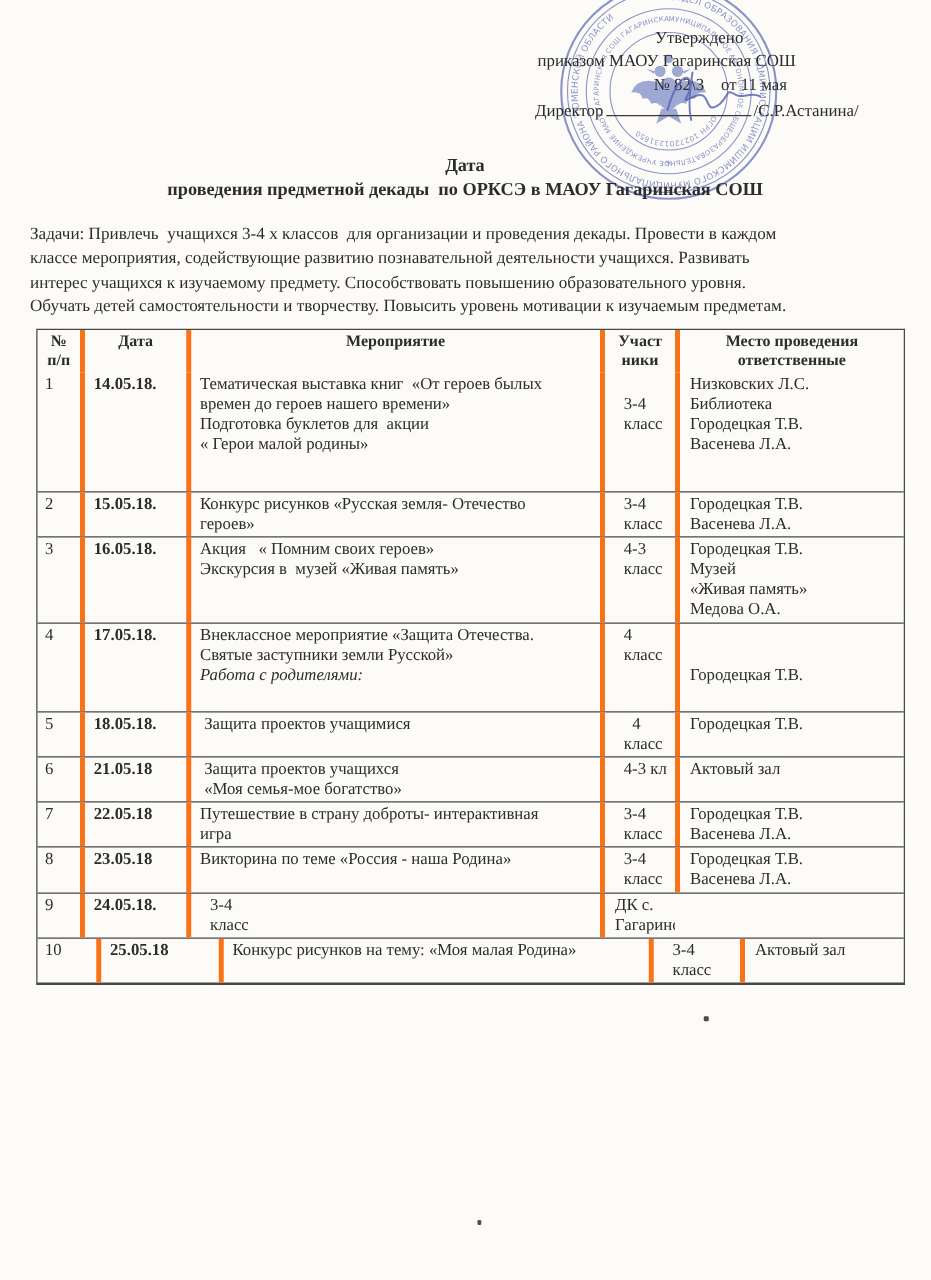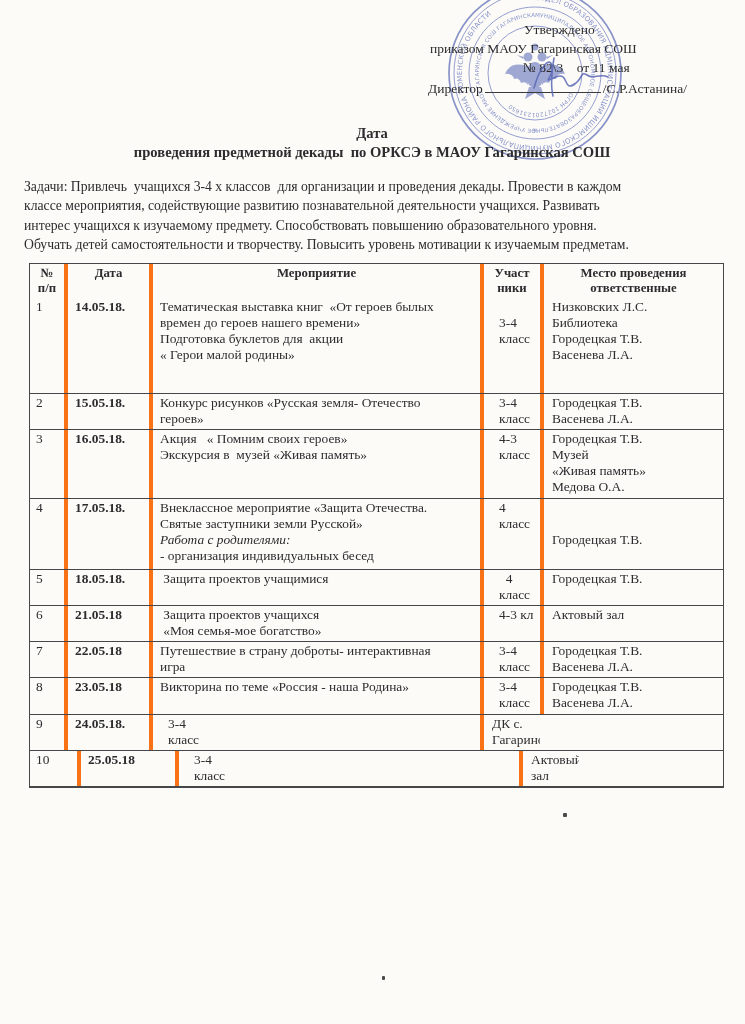--- a/index.html
+++ b/index.html
@@ -167,21 +167,20 @@
 «Живая память»
 Медова О.А.</div>
         </div>
         <div class="tr" style="min-height: 70px;">
           <div class="td c-num">4</div>
           <div class="td c-date">17.05.18.</div>
           <div class="td c-event">
             <div class="evline">Внеклассное мероприятие «Защита Отечества.</div>
             <div class="evline">Святые заступники земли Русской»</div>
             <div class="evline it">Работа с родителями:</div>
-            <div class="evline">- организация индивидуальных бесед</div>
           </div>
           <div class="td c-part">4 класс</div>
           <div class="td c-place">
 
 Городецкая Т.В.</div>
         </div>
         <div class="tr" style="min-height: 35px;">
           <div class="td c-num">5</div>
           <div class="td c-date">18.05.18.</div>
           <div class="td c-event">
@@ -227,20 +226,23 @@
         <div class="tr" style="min-height: 31px;">
           <div class="td c-num">9</div>
           <div class="td c-date">24.05.18.</div>
           <div class="td c-part">3-4
 класс</div>
           <div class="td c-place">ДК с. Гагарино</div>
         </div>
         <div class="tr" style="min-height: 33px; gap: 13px;">
           <div class="td c-num">10</div>
           <div class="td c-date">25.05.18</div>
+          <div class="td c-event">
+            <div class="evline">Конкурс рисунков на тему: «Моя малая Родина»</div>
+          </div>
           <div class="td c-part">3-4
 класс</div>
           <div class="td c-place">Актовый зал</div>
         </div>
       </div>
   </div>
 
   <div class="speck speck1"></div>
   <div class="speck speck2"></div>
 </div>

